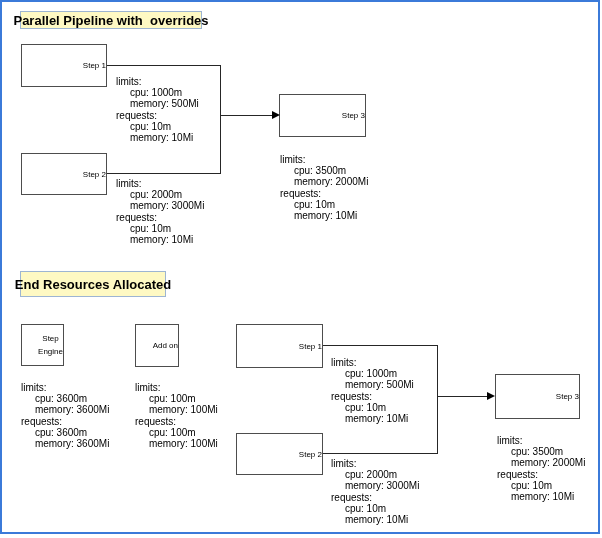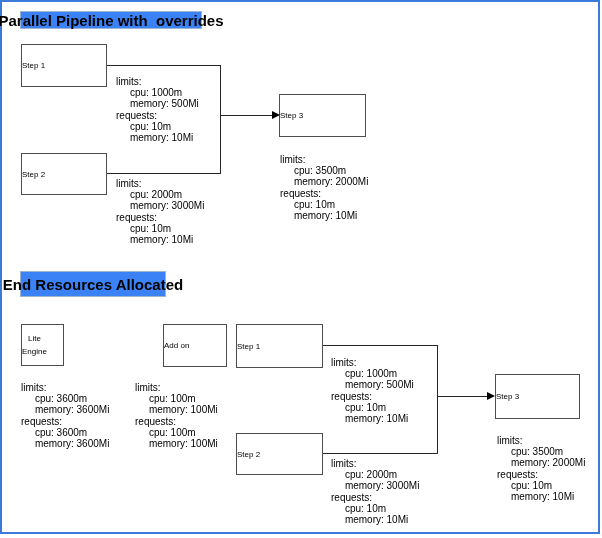--- a/index.html
+++ b/index.html
@@ -15,38 +15,38 @@
   .frame {
     position: absolute;
     left: 0; top: 0;
     width: 600px; height: 534px;
     border: 2px solid #3b7ad9;
     box-sizing: border-box;
     pointer-events: none;
   }
   .header {
     position: absolute;
-    background: #3b82f6;
+    background: #fef9c3;
     border: 1px solid #9db5d2;
     box-sizing: border-box;
     display: flex;
     align-items: center;
     justify-content: center;
     font-weight: bold;
-    font-size: 15px;
+    font-size: 13px;
     white-space: pre;
   }
   .node {
     position: absolute;
     background: #ffffff;
     border: 1px solid #4d4d4d;
     box-sizing: border-box;
     display: flex;
     align-items: center;
-    justify-content: flex-start;
+    justify-content: flex-end;
     font-size: 8px;
     text-align: center;
     white-space: pre;
     line-height: 13px;
   }
   .res {
     position: absolute;
     font-size: 10px;
     line-height: 11.2px;
     white-space: pre;
@@ -107,25 +107,25 @@
 
   <div class="line" style="left:107px; top:65px; width:114px; height:1px;"></div>
   <div class="line" style="left:107px; top:173px; width:114px; height:1px;"></div>
   <div class="line" style="left:220px; top:65px; width:1px; height:109px;"></div>
   <div class="line" style="left:221px; top:115px; width:52px; height:1px;"></div>
   <div class="arrowhead" style="left:272px; top:111px;"></div>
 
   <div class="header" style="left:20px; top:271px; width:146px; height:26px;">End Resources Allocated</div>
 
   <div class="node" style="left:21px; top:324px; width:43px; height:42px;">
-    <span>Lite
+    <span>Step
 Engine</span>
   </div>
 
-  <div class="node" style="left:135px; top:324px; width:64px; height:43px;margin-left:28px;">
+  <div class="node" style="left:135px; top:324px; width:44px; height:43px;">
     <span>Add on</span>
   </div>
 
   <div class="node" style="left:236px; top:324px; width:87px; height:44px;">
     <span>Step 1</span>
   </div>
 
   <div class="node" style="left:236px; top:433px; width:87px; height:42px;">
     <span>Step 2</span>
   </div>

